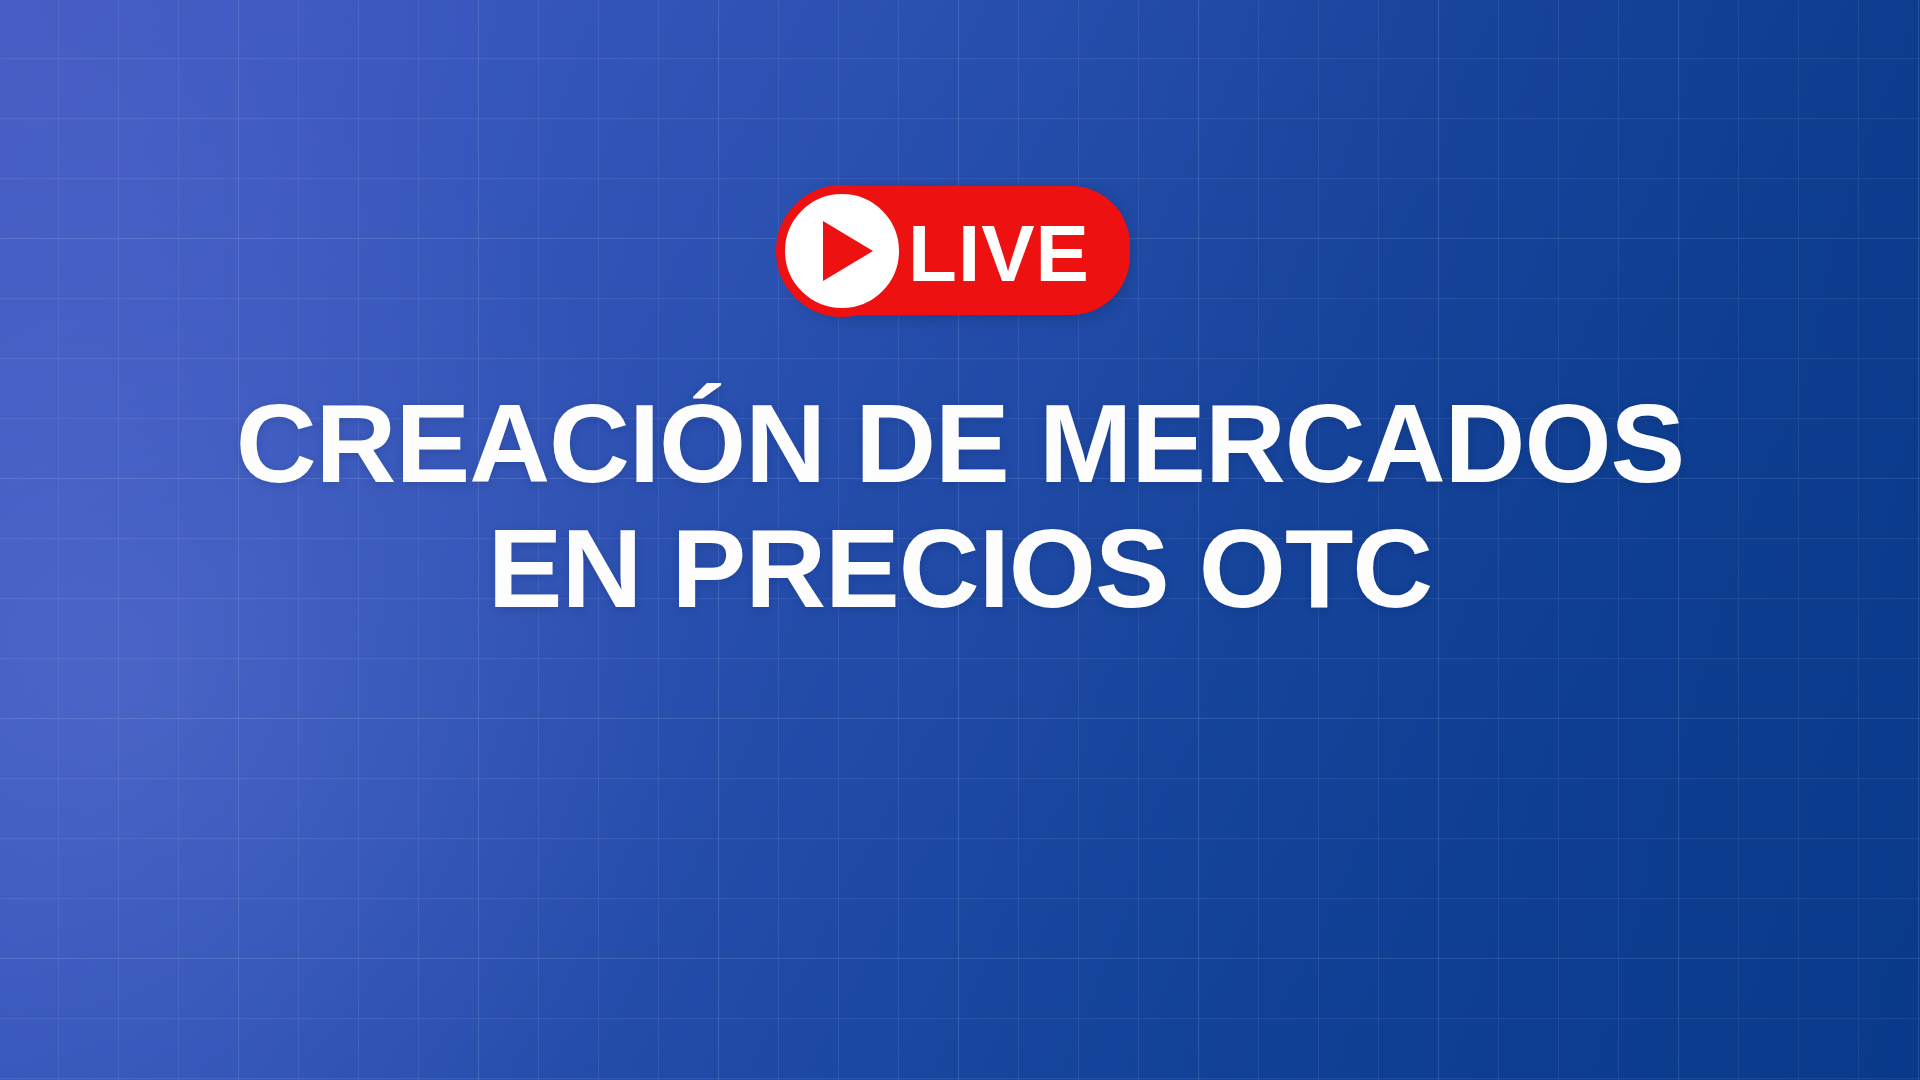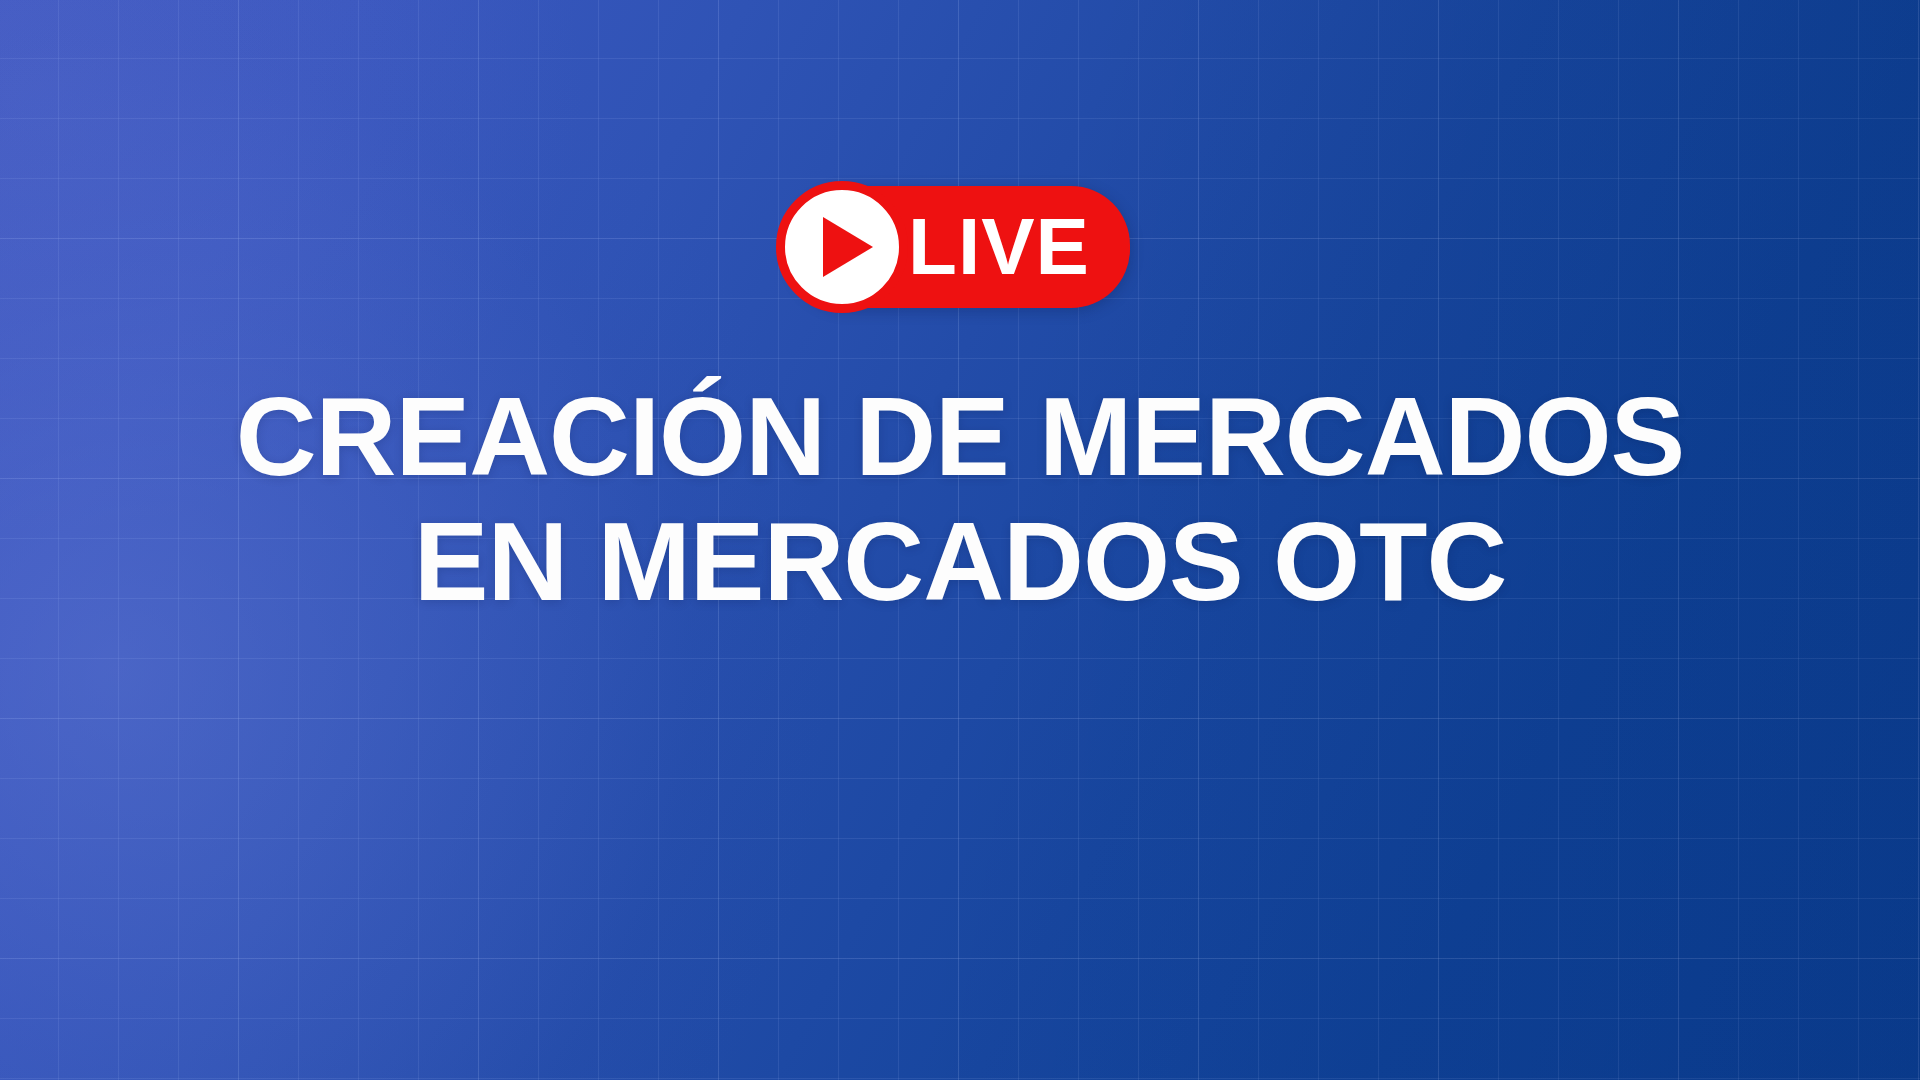--- a/index.html
+++ b/index.html
@@ -87,21 +87,21 @@
     padding-top: 186px;
     box-sizing: border-box;
   }
 
   
   .live-badge {
     position: relative;
     display: inline-flex;
     align-items: center;
     height: 118px;
-    padding: 4px 40px 0 118px;
+    padding: 11px 40px 0 118px;
     border-radius: 59px;
     background: #ee1111;
     box-shadow: 0 3px 14px rgba(6,22,64,0.26);
   }
 
   .live-play {
     position: absolute;
     left: -14px;
     top: 50%;
     transform: translateY(-50%);
@@ -169,17 +169,17 @@
 
     <div class="live-badge">
       <span class="live-play">
         <span class="triangle"></span>
       </span>
       <span class="live-label">LIVE</span>
     </div>
 
     <h1 class="headline">
       <span class="line">CREACIÓN DE MERCADOS</span>
-      <span class="line">EN MERCADOS OTC</span>
+      <span class="line">EN PRECIOS OTC</span>
     </h1>
 
   </div>
 </div>
 
 </body></html>

